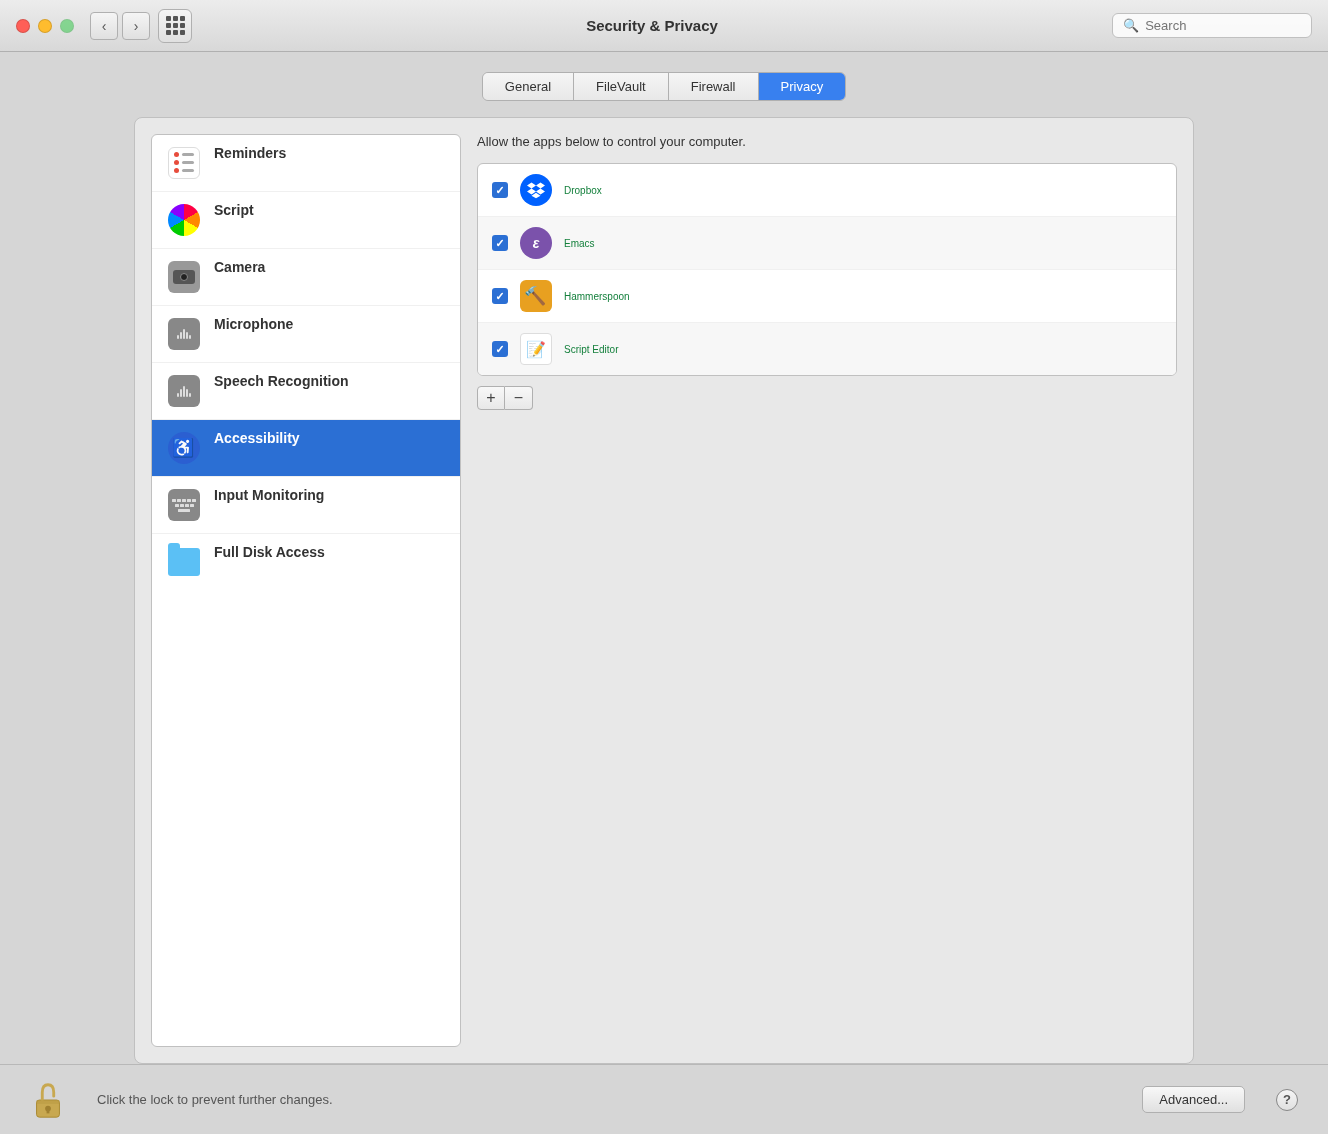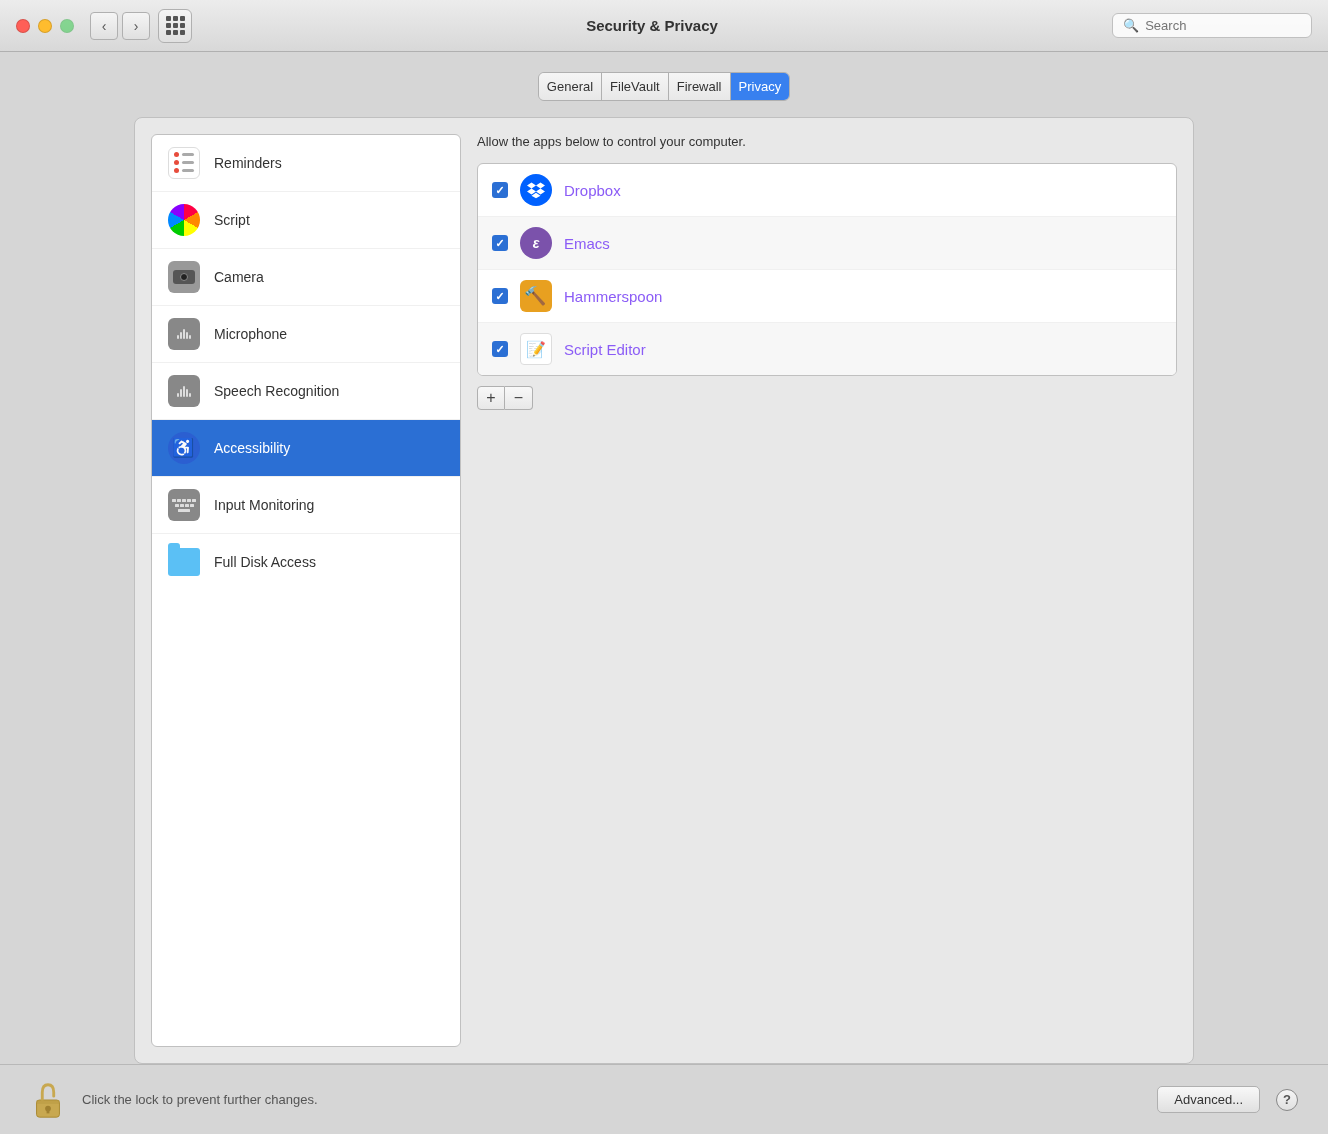--- a/index.html
+++ b/index.html
@@ -124,21 +124,21 @@
 
     
     .tabs {
       display: flex;
       margin-bottom: 16px;
       border: 1px solid #b0b0b0;
       border-radius: 6px;
       overflow: hidden;
     }
     .tab {
-      padding: 6px 8px;
+      padding: 6px 22px;
       font-size: 13px;
       background: linear-gradient(to bottom, #f5f5f5, #e8e8e8);
       border-right: 1px solid #b0b0b0;
       cursor: pointer;
       color: #333;
       font-weight: 500;
     }
     .tab:last-child { border-right: none; }
     .tab.active {
       background: #3880ef;
@@ -164,25 +164,26 @@
     .sidebar-list {
       background: white;
       border: 1px solid #c0c0c0;
       border-radius: 6px;
       width: 310px;
       flex-shrink: 0;
       overflow-y: auto;
     }
     .sidebar-item {
       display: flex;
-      align-items: center;
+      align-items: flex-start;
       padding: 10px 14px;
       cursor: pointer;
       border-bottom: 1px solid #f0f0f0;
       gap: 12px;
+      font-weight: bold;
     }
     .sidebar-item:last-child { border-bottom: none; }
     .sidebar-item.selected {
       background: #2b6fd4;
     }
     .sidebar-item.selected .sidebar-label {
       color: white;
     }
     .sidebar-label {
       font-size: 14px;
@@ -340,22 +341,22 @@
     }
 
     .app-icon-wrap {
       width: 32px; height: 32px;
       border-radius: 6px;
       flex-shrink: 0;
       display: flex; align-items: center; justify-content: center;
       font-size: 18px;
     }
     .app-name {
-      font-size: 15px;
-      color: #8b5cf6;
+      font-size: 10px;
+      color: #15803d;
     }
 
     
     .dropbox-icon {
       width: 32px; height: 32px;
       background: #0061ff;
       border-radius: 50%;
       display: flex; align-items: center; justify-content: center;
       color: white;
       font-size: 16px;
@@ -410,21 +411,21 @@
     .action-btn:last-child { border-radius: 0 4px 4px 0; border-left: none; }
 
     
     .footer {
       background: #d6d6d6;
       border-top: 1px solid #b8b8b8;
       height: 70px;
       display: flex;
       align-items: center;
       padding: 0 30px;
-      gap: 16px;
+      gap: 31px;
       flex-shrink: 0;
     }
     .lock-icon-wrap {
       width: 36px; height: 44px;
       display: flex; align-items: center; justify-content: center;
     }
     .footer-text {
       font-size: 13px;
       color: #555;
       flex: 1;

